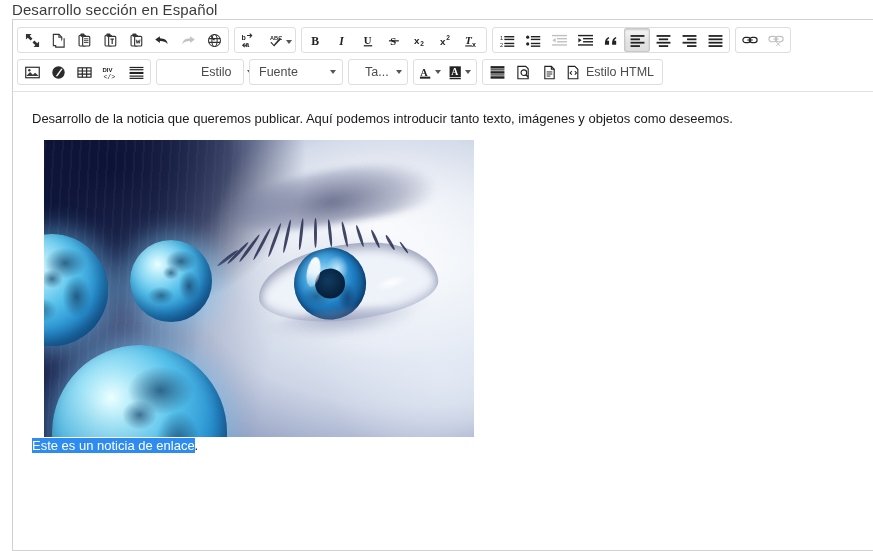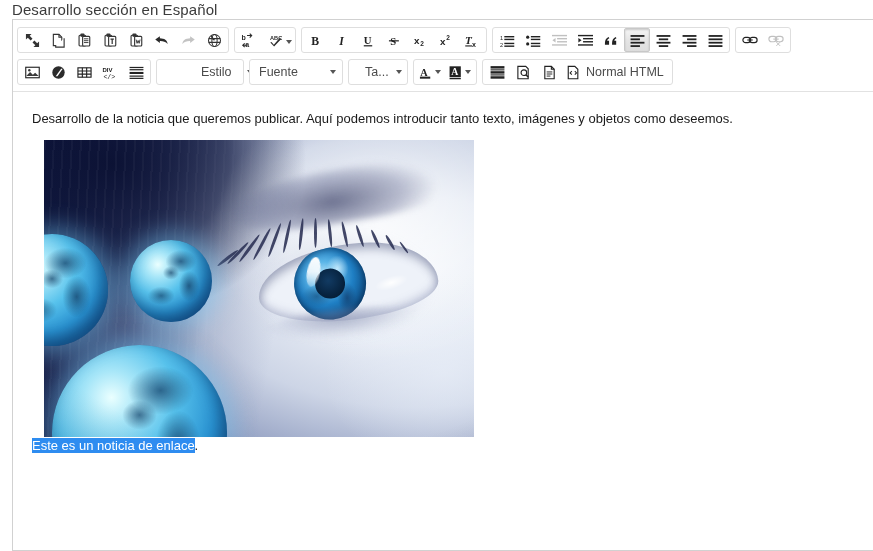--- a/index.html
+++ b/index.html
@@ -651,21 +651,21 @@
             <path d="M3 1.4h7l3 3v10.2H3z" fill="#fff"></path>
             <path d="M10 1.4v3h3"></path>
             <path d="M5 7.4h6M5 9.6h6M5 11.8h4" stroke-width="1"></path>
           </svg>
         </div>
         <div class="htmlsrc">
           <svg width="15" height="15" viewBox="0 0 16 16" fill="none" stroke="#222" stroke-width="1.2">
             <path d="M2.4 1.4h7l3.2 3.2v10H2.4z" fill="#fff"></path>
             <path d="M6.2 6.6 4.4 8.4l1.8 1.8M9.4 6.6l1.8 1.8-1.8 1.8" stroke-width="1.1"></path>
           </svg>
-          <span class="lbl">Normal HTML</span>
+          <span class="lbl">Estilo HTML</span>
         </div>
       </div>
     </div>
   </div>
 
   <div class="content">
     <p>Desarrollo de la noticia que queremos publicar. Aquí podemos introducir tanto texto, imágenes y objetos como deseemos.</p>
 
     <div class="figure">
       <div class="fig-layer sky"></div>

